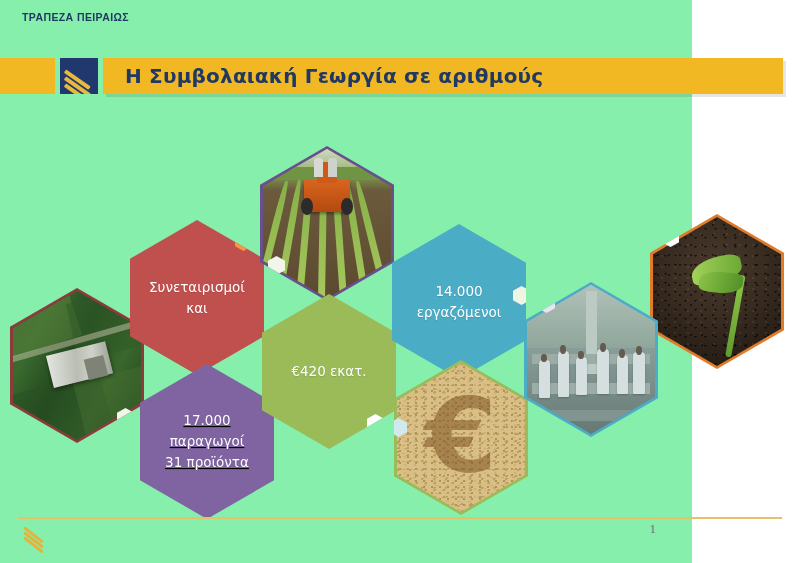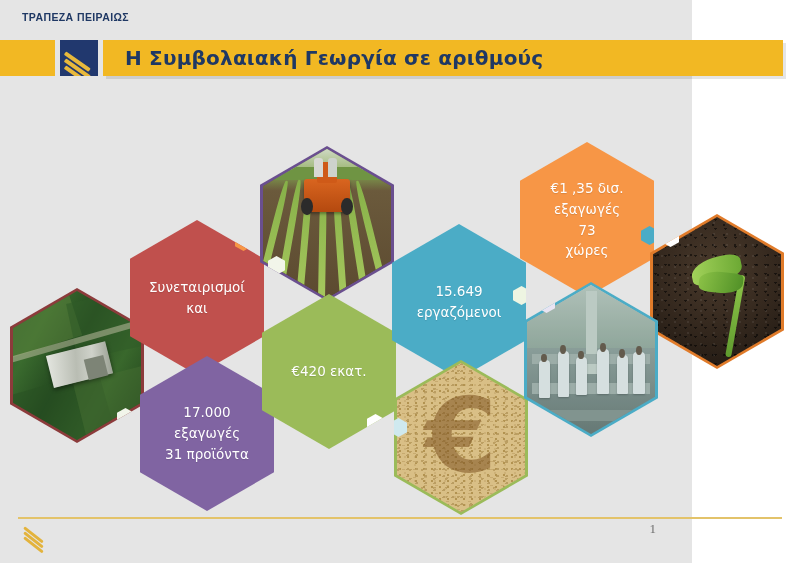--- a/index.html
+++ b/index.html
@@ -4,30 +4,30 @@
 <title>Η Συμβολαιακή Γεωργία σε αριθμούς</title>
 <style>
   html,body{margin:0;padding:0;}
   body{
     width:800px;height:563px;
     background:#ffffff;
     font-family:"DejaVu Sans", sans-serif;
     overflow:hidden;
     position:relative;
   }
-  .slide{position:absolute;inset:0;width:692px;height:563px;background:#e5e5e5;}
+  .slide{position:absolute;inset:0;width:692px;height:563px;background:#86efac;}
 
   
   .brand{
     position:absolute;left:22px;top:11px;
     font-family:"Liberation Sans", sans-serif;
     font-size:10.5px;font-weight:700;letter-spacing:.4px;
     color:#1f3864;white-space:nowrap;
   }
-  .title-row{position:absolute;left:0;top:40px;width:800px;height:38px;}
+  .title-row{position:absolute;left:0;top:58px;width:800px;height:38px;}
   .title-tab{
     position:absolute;left:0;top:0;width:55px;height:36px;
     background:#f2b823;
   }
   .logo-mark{
     position:absolute;left:60px;top:0;width:38px;height:36px;
     background:#1f3croll;background:#21386e;overflow:hidden;
   }
   .logo-mark .stripe{
     position:absolute;width:30px;height:4px;background:#e8b93c;
@@ -284,60 +284,51 @@
           <div class="cab"></div>
           <div class="person p1"></div>
           <div class="person p2"></div>
           <div class="wheel w1"></div>
           <div class="wheel w2"></div>
         </div>
       </div>
       <div class="dot" style="left:8px;bottom:26px;background:#f2f5ea;"></div>
     </div>
 
-    <div class="hex" style="left:520px;top:18px;background:#f79646;">
-      <div class="label">
-        <span class="big">€1 ,35 δισ.</span>
-        <span class="big">εξαγωγές</span>
-        <span class="big">73</span>
-        <span class="big">χώρες</span>
-      </div>
-      <div class="dot" style="right:-4px;top:84px;background:#4bacc6;"></div>
-    </div>
 
     <div class="hex photo" style="left:650px;top:90px;background:#e07b2a;">
       <div class="frame">
         <div class="ph ph-seed">
           <div class="grit"></div>
           <div class="stem"></div>
           <div class="leafA"></div>
           <div class="leafB"></div>
         </div>
       </div>
       <div class="dot" style="left:12px;top:14px;background:#ffffff;"></div>
     </div>
 
-    <div class="hex" style="left:140px;top:232px;background:#8064a2;">
+    <div class="hex" style="left:140px;top:240px;background:#8064a2;text-decoration:underline;">
       <div class="label">
         <span class="big">17.000</span>
-        <span class="big">εξαγωγές</span>
+        <span class="big">παραγωγοί</span>
         <span class="big">31 προϊόντα</span>
       </div>
     </div>
 
     <div class="hex" style="left:262px;top:170px;background:#9bbb59;">
       <div class="label">
         <span class="big">€420 εκατ.</span>
       </div>
       <div class="dot" style="right:12px;bottom:16px;background:#ffffff;"></div>
     </div>
 
     <div class="hex" style="left:392px;top:100px;background:#4bacc6;">
       <div class="label">
-        <span class="big">15.649</span>
+        <span class="big">14.000</span>
         <span class="big">εργαζόμενοι</span>
       </div>
       <div class="dot" style="right:-4px;top:62px;background:#eef5e2;"></div>
     </div>
 
     <div class="hex photo" style="left:394px;top:236px;background:#9bbb59;">
       <div class="frame">
         <div class="ph ph-grain">
           <div class="tex"></div>
           <div class="eu">€</div>

